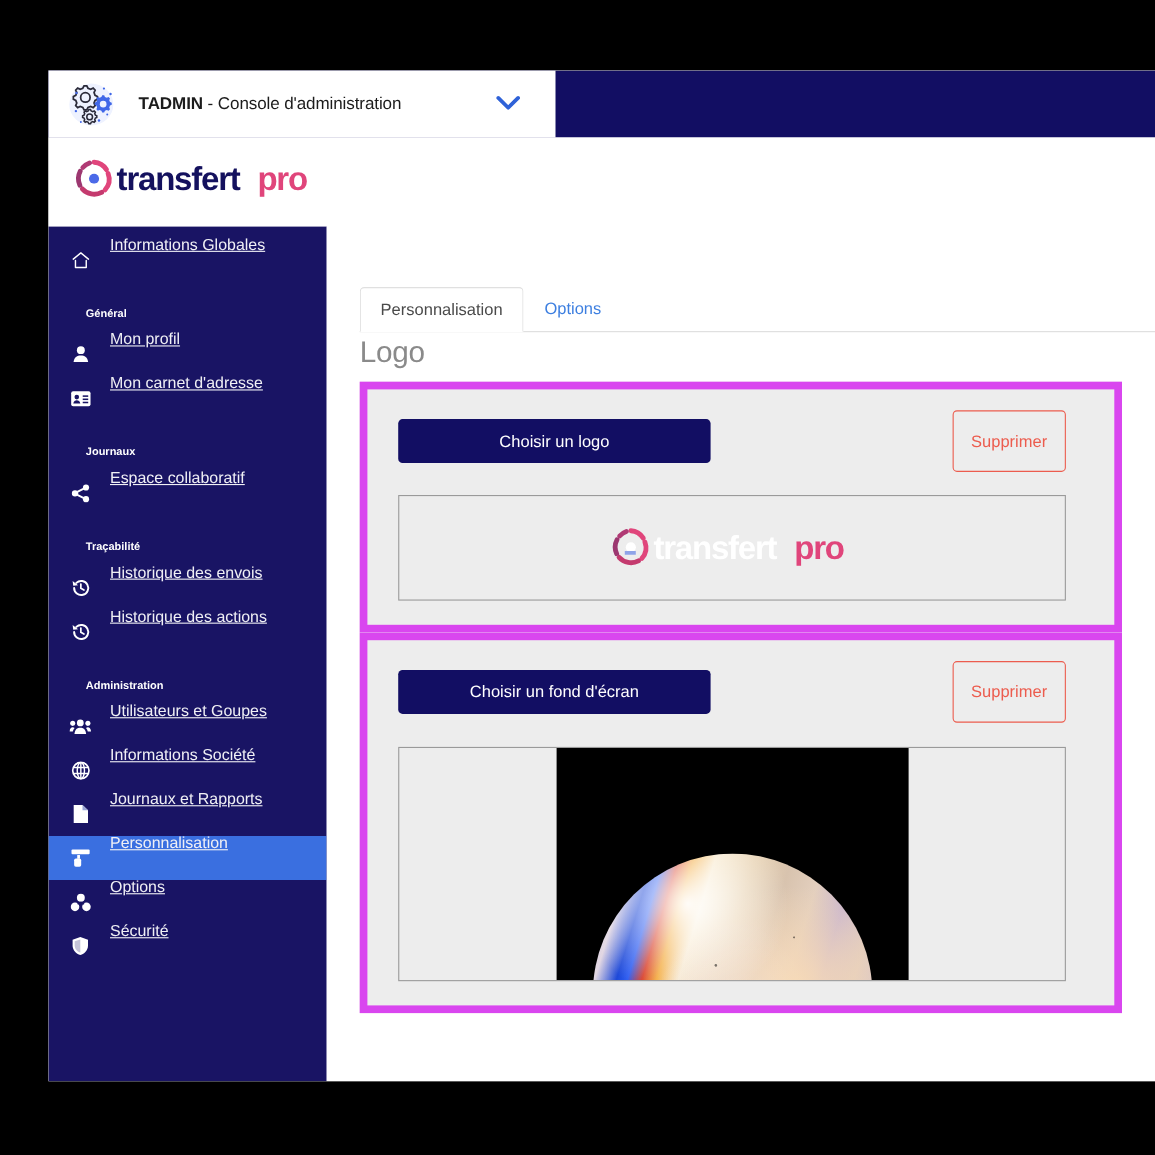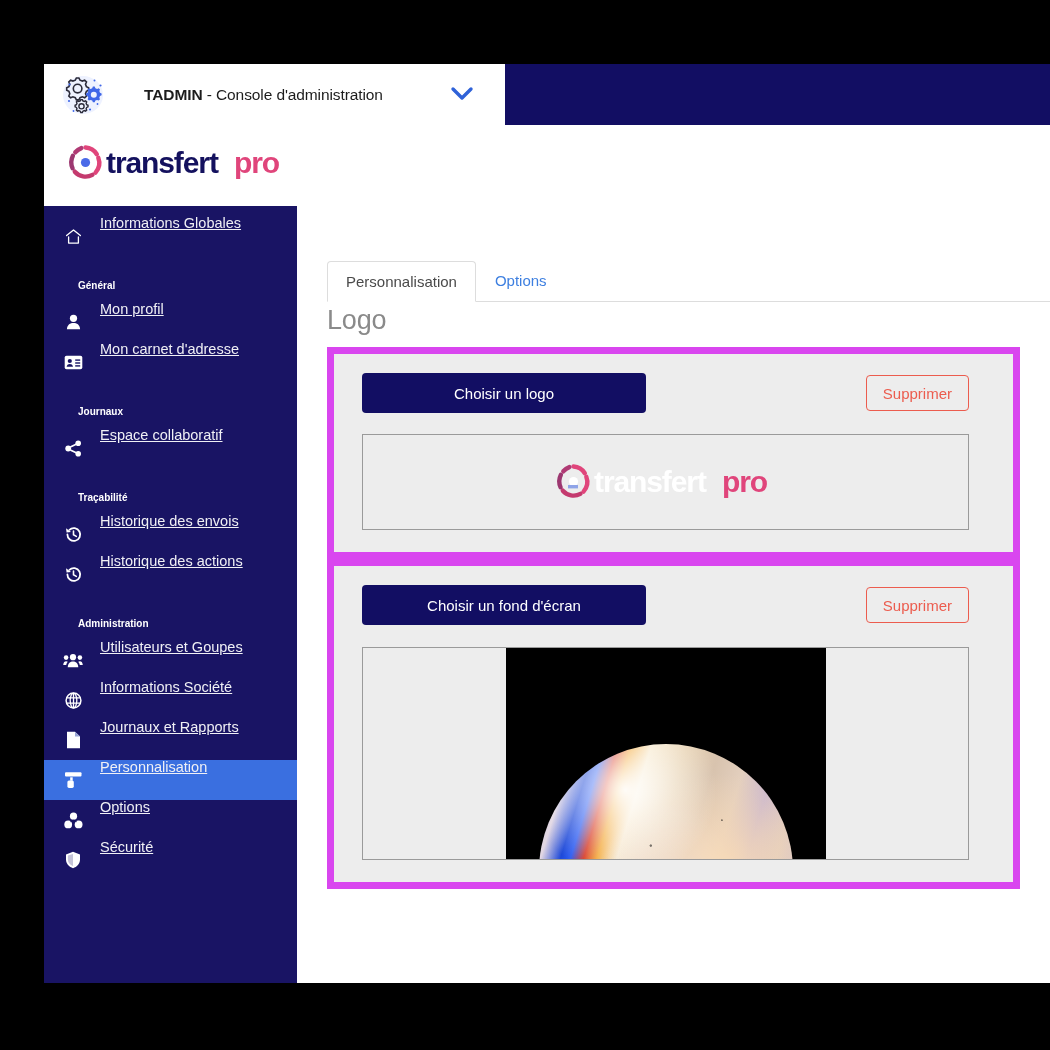--- a/index.html
+++ b/index.html
@@ -33,21 +33,20 @@
   }
   #topbar-white {
     position: absolute;
     left: 0; top: 0;
     width: 461px;
     height: 61px;
     background: #ffffff;
     display: flex;
     align-items: center;
     padding-left: 16px;
-    gap: 18px;
   }
   #gears-icon {
     width: 46px; height: 44px;
     flex: 0 0 46px;
     position: relative;
   }
   #tadmin-text {
     margin-left: 20px;
     font-size: 15.5px;
     color: #1c1c1c;
@@ -198,21 +197,21 @@
     width: 284px;
     font-size: 15px;
     font-family: "Liberation Sans", sans-serif;
     cursor: pointer;
   }
   .btn-danger {
     background: transparent;
     color: #ec5c4e;
     border: 1px solid #ec5c4e;
     border-radius: 4px;
-    height: 36px;
+    height: 56px;
     padding: 0 16px;
     font-size: 15px;
     font-family: "Liberation Sans", sans-serif;
     cursor: pointer;
   }
   .preview-box {
     margin-top: 21px;
     border: 1px solid #9a9a9a;
     background: #ededed;
     height: 96px;

